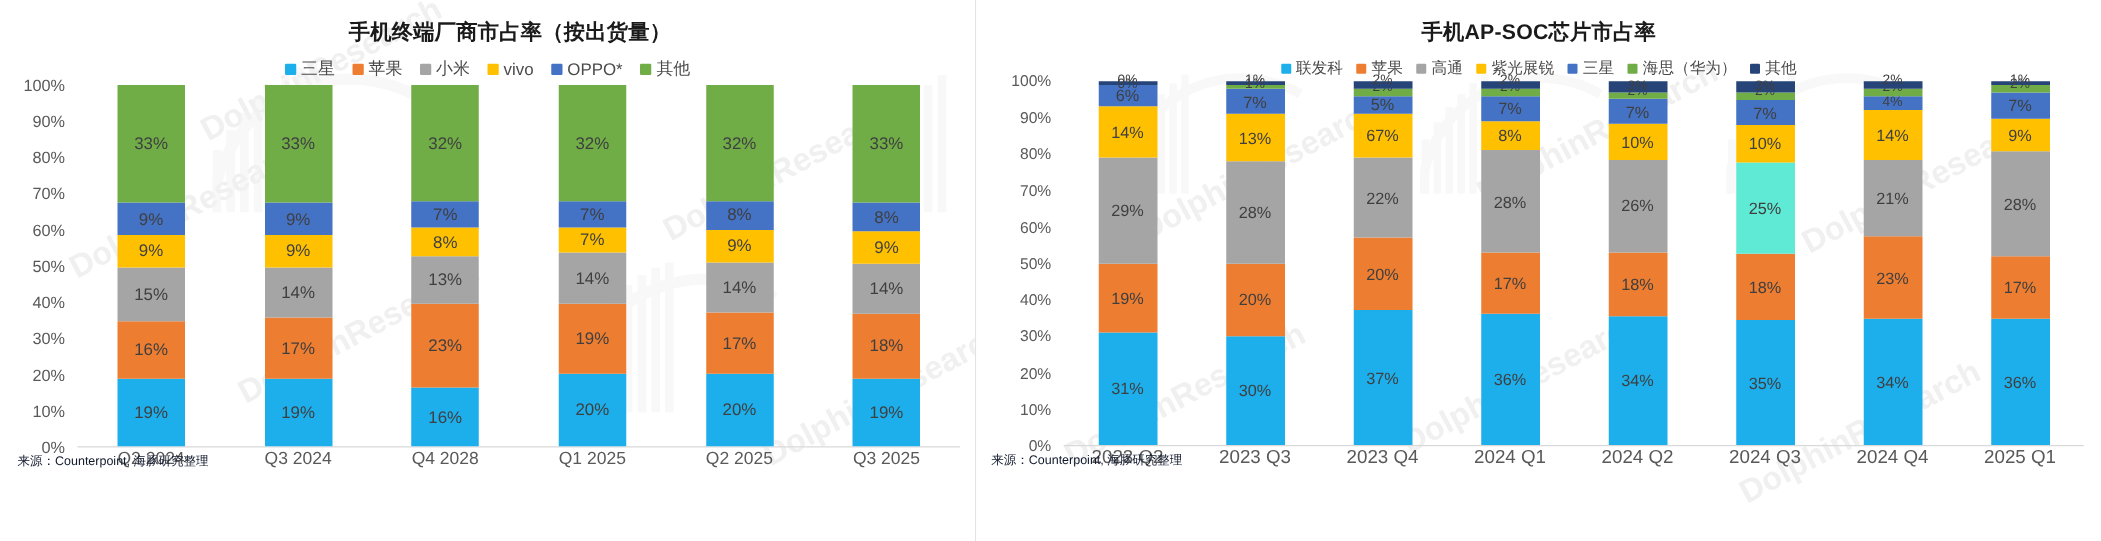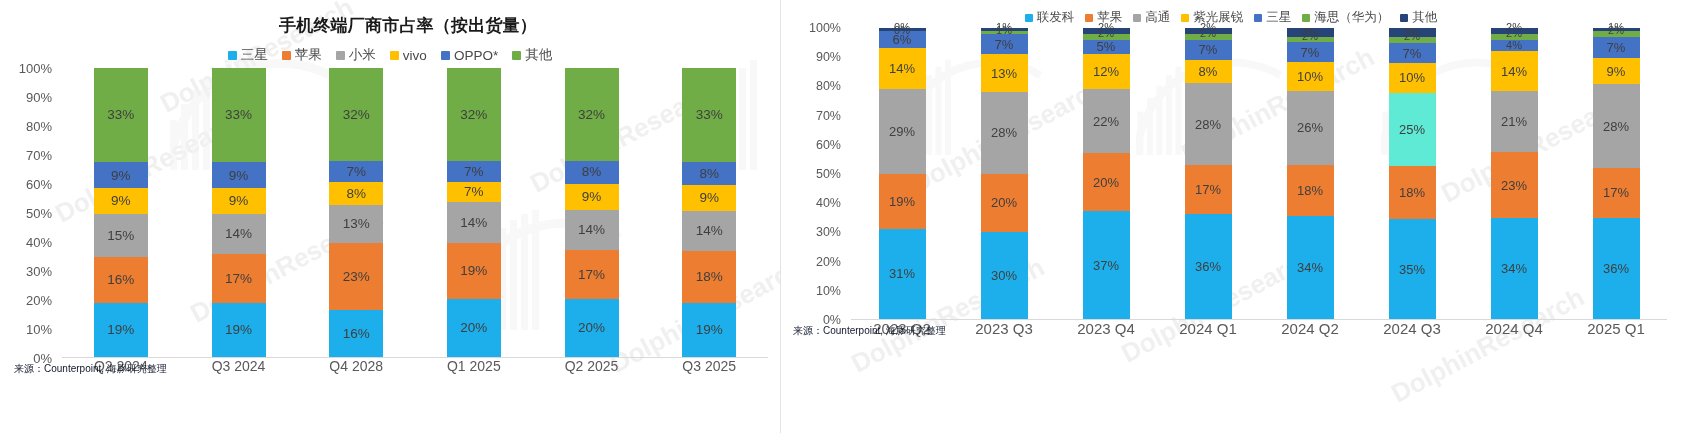--- a/index.html
+++ b/index.html
@@ -378,20 +378,21 @@
         <rect x="22" y="70" width="7" height="80"></rect>
           <rect x="33" y="58" width="7" height="92"></rect>
         <rect x="44" y="48" width="7" height="102"></rect>
           <rect x="55" y="40" width="7" height="110"></rect>
       </g>
       <path d="M0 150 A110 110 0 0 1 165 58" fill="none" stroke="#f3f3f3" stroke-width="9"></path>
     </svg>
 
 
     <div class="content">
+      <div class="chart-title">手机AP-SOC芯片市占率</div>
       <div class="legend">
           <div class="legend-item">
             <span class="legend-swatch" style="background: rgb(28, 175, 236);"></span>
             <span class="legend-label">联发科</span>
           </div>
           <div class="legend-item">
             <span class="legend-swatch" style="background: rgb(237, 125, 49);"></span>
             <span class="legend-label">苹果</span>
           </div>
           <div class="legend-item">
@@ -485,21 +486,21 @@
                 <div class="seg" style="background: rgb(28, 175, 236); height: 37%;">
                   <span class="seg-label">37%</span>
                 </div>
                 <div class="seg" style="background: rgb(237, 125, 49); height: 20%;">
                   <span class="seg-label">20%</span>
                 </div>
                 <div class="seg" style="background: rgb(165, 165, 165); height: 22%;">
                   <span class="seg-label">22%</span>
                 </div>
                 <div class="seg" style="background: rgb(255, 192, 0); height: 12%;">
-                  <span class="seg-label">12%</span>
+                  <span class="seg-label">67%</span>
                 </div>
                 <div class="seg" style="background: rgb(68, 114, 196); height: 5%;">
                   <span class="seg-label">5%</span>
                 </div>
                 <div class="seg" style="background: rgb(112, 173, 71); height: 2%;">
                   <span class="seg-label" style="font-size: 11px; position: absolute; top: -6px;">2%</span>
                 </div>
                 <div class="seg" style="background: rgb(38, 68, 120); height: 2%;">
                   <span class="seg-label" style="font-size: 11px; position: absolute; top: -6px;">2%</span>
                 </div>

